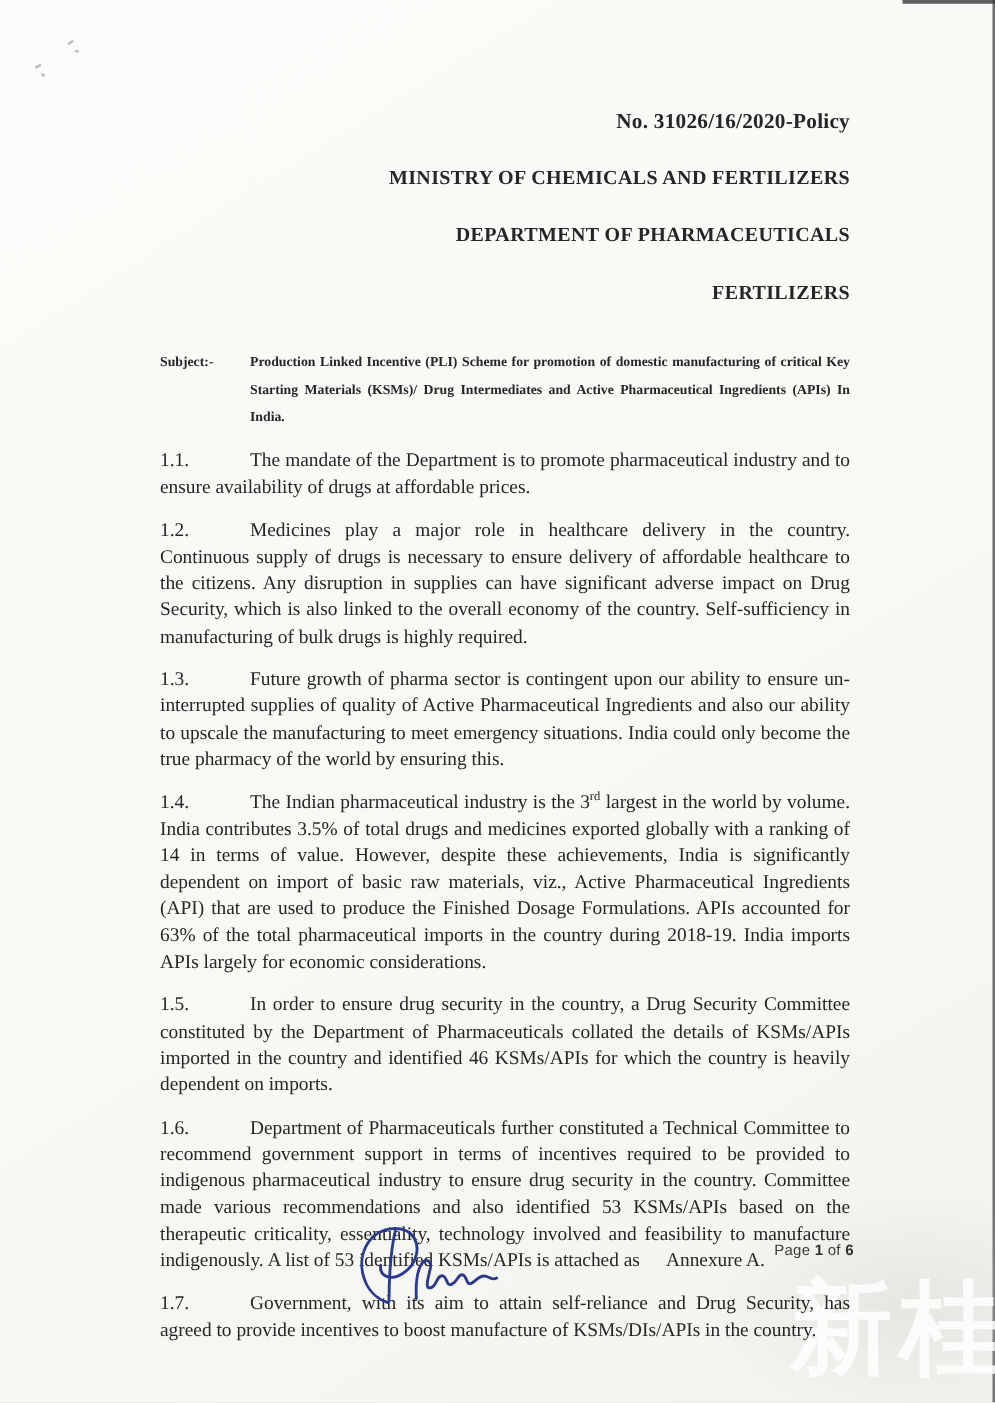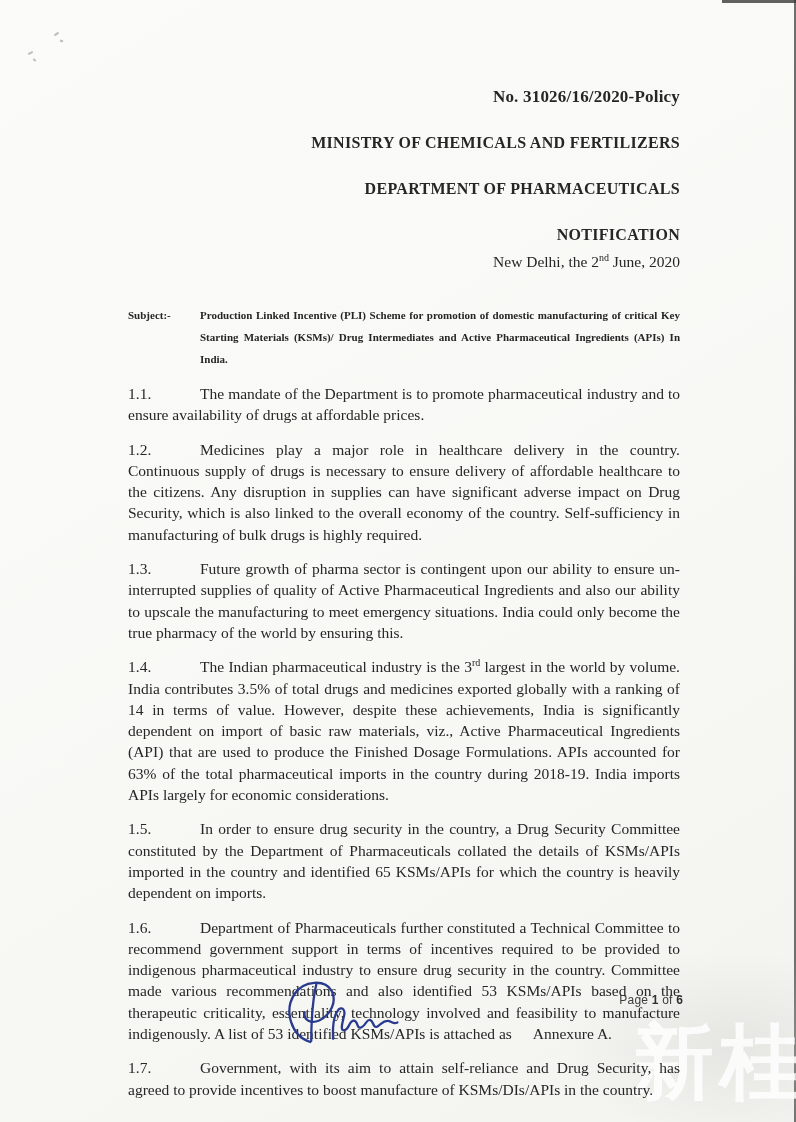--- a/index.html
+++ b/index.html
@@ -78,37 +78,36 @@
 
   <div class="wm-zone"></div>
   <div class="wm-text">新桂</div>
 
   <div class="content">
 
     <div class="hdr">
       <div class="ref">No. 31026/16/2020-Policy</div>
       <div class="line">MINISTRY OF CHEMICALS AND FERTILIZERS</div>
       <div class="line">DEPARTMENT OF PHARMACEUTICALS</div>
-      <div class="line">NOTIFICATION</div>
+      <div class="line">FERTILIZERS</div>
     </div>
 
-    <div class="dateline"><span>New Delhi, the 2</span><sup>nd</sup><span> June, 2020</span></div>
 
     <div class="subject"><span class="slabel">Subject:-</span><span>Production Linked Incentive (PLI) Scheme for promotion of domestic manufacturing of critical Key Starting Materials (KSMs)/ Drug Intermediates and Active Pharmaceutical Ingredients (APIs) In India.</span></div>
 
 
     <p class="para"><span class="pnum">1.1.</span><span>The mandate of the Department is to promote pharmaceutical industry and to ensure availability of drugs at affordable prices.</span></p>
 
     <p class="para"><span class="pnum">1.2.</span><span>Medicines play a major role in healthcare delivery in the country. Continuous supply of drugs is necessary to ensure delivery of affordable healthcare to the citizens. Any disruption in supplies can have significant adverse impact on Drug Security, which is also linked to the overall economy of the country. Self-sufficiency in manufacturing of bulk drugs is highly required.</span></p>
 
     <p class="para"><span class="pnum">1.3.</span><span>Future growth of pharma sector is contingent upon our ability to ensure un-interrupted supplies of quality of Active Pharmaceutical Ingredients and also our ability to upscale the manufacturing to meet emergency situations. India could only become the true pharmacy of the world by ensuring this.</span></p>
 
     <p class="para"><span class="pnum">1.4.</span><span>The Indian pharmaceutical industry is the 3</span><sup>rd</sup><span> largest in the world by volume. India contributes 3.5% of total drugs and medicines exported globally with a ranking of 14 in terms of value. However, despite these achievements, India is significantly dependent on import of basic raw materials, viz., Active Pharmaceutical Ingredients (API) that are used to produce the Finished Dosage Formulations. APIs accounted for 63% of the total pharmaceutical imports in the country during 2018-19. India imports APIs largely for economic considerations.</span></p>
 
-    <p class="para"><span class="pnum">1.5.</span><span>In order to ensure drug security in the country, a Drug Security Committee constituted by the Department of Pharmaceuticals collated the details of KSMs/APIs imported in the country and identified 65 KSMs/APIs for which the country is heavily dependent on imports.</span></p>
+    <p class="para"><span class="pnum">1.5.</span><span>In order to ensure drug security in the country, a Drug Security Committee constituted by the Department of Pharmaceuticals collated the details of KSMs/APIs imported in the country and identified 46 KSMs/APIs for which the country is heavily dependent on imports.</span></p>
 
     <p class="para"><span class="pnum">1.6.</span><span>Department of Pharmaceuticals further constituted a Technical Committee to recommend government support in terms of incentives required to be provided to indigenous pharmaceutical industry to ensure drug security in the country. Committee made various recommendations and also identified 53 KSMs/APIs based on the therapeutic criticality, essentiality, technology involved and feasibility to manufacture indigenously. A list of 53 identified KSMs/APIs is attached as </span><b>Annexure A.</b></p>
 
     <p class="para"><span class="pnum">1.7.</span><span>Government, with its aim to attain self-reliance and Drug Security, has agreed to provide incentives to boost manufacture of KSMs/DIs/APIs in the country.</span></p>
 
   </div>
 
   <div class="signature">
     <svg width="132" height="78" viewBox="0 0 132 78">
       <g fill="none" stroke="#2a3b8f" stroke-width="2.3" stroke-linecap="round">

